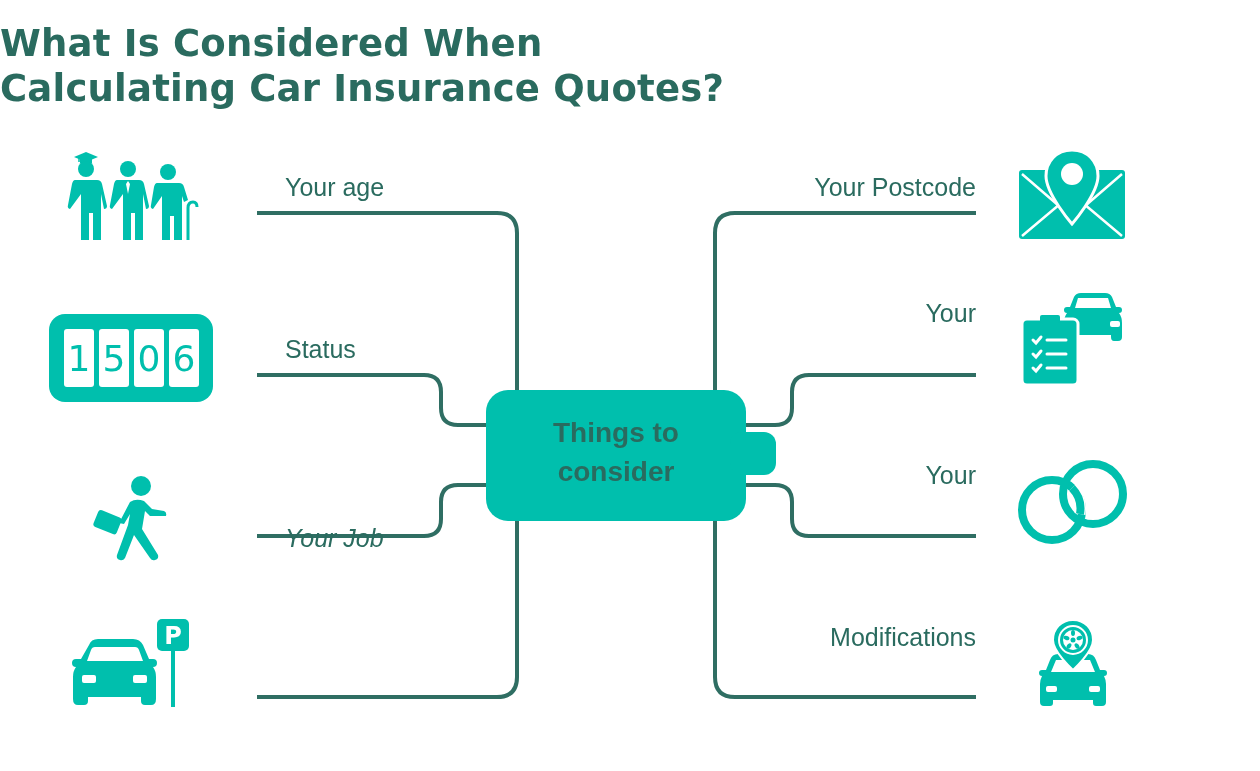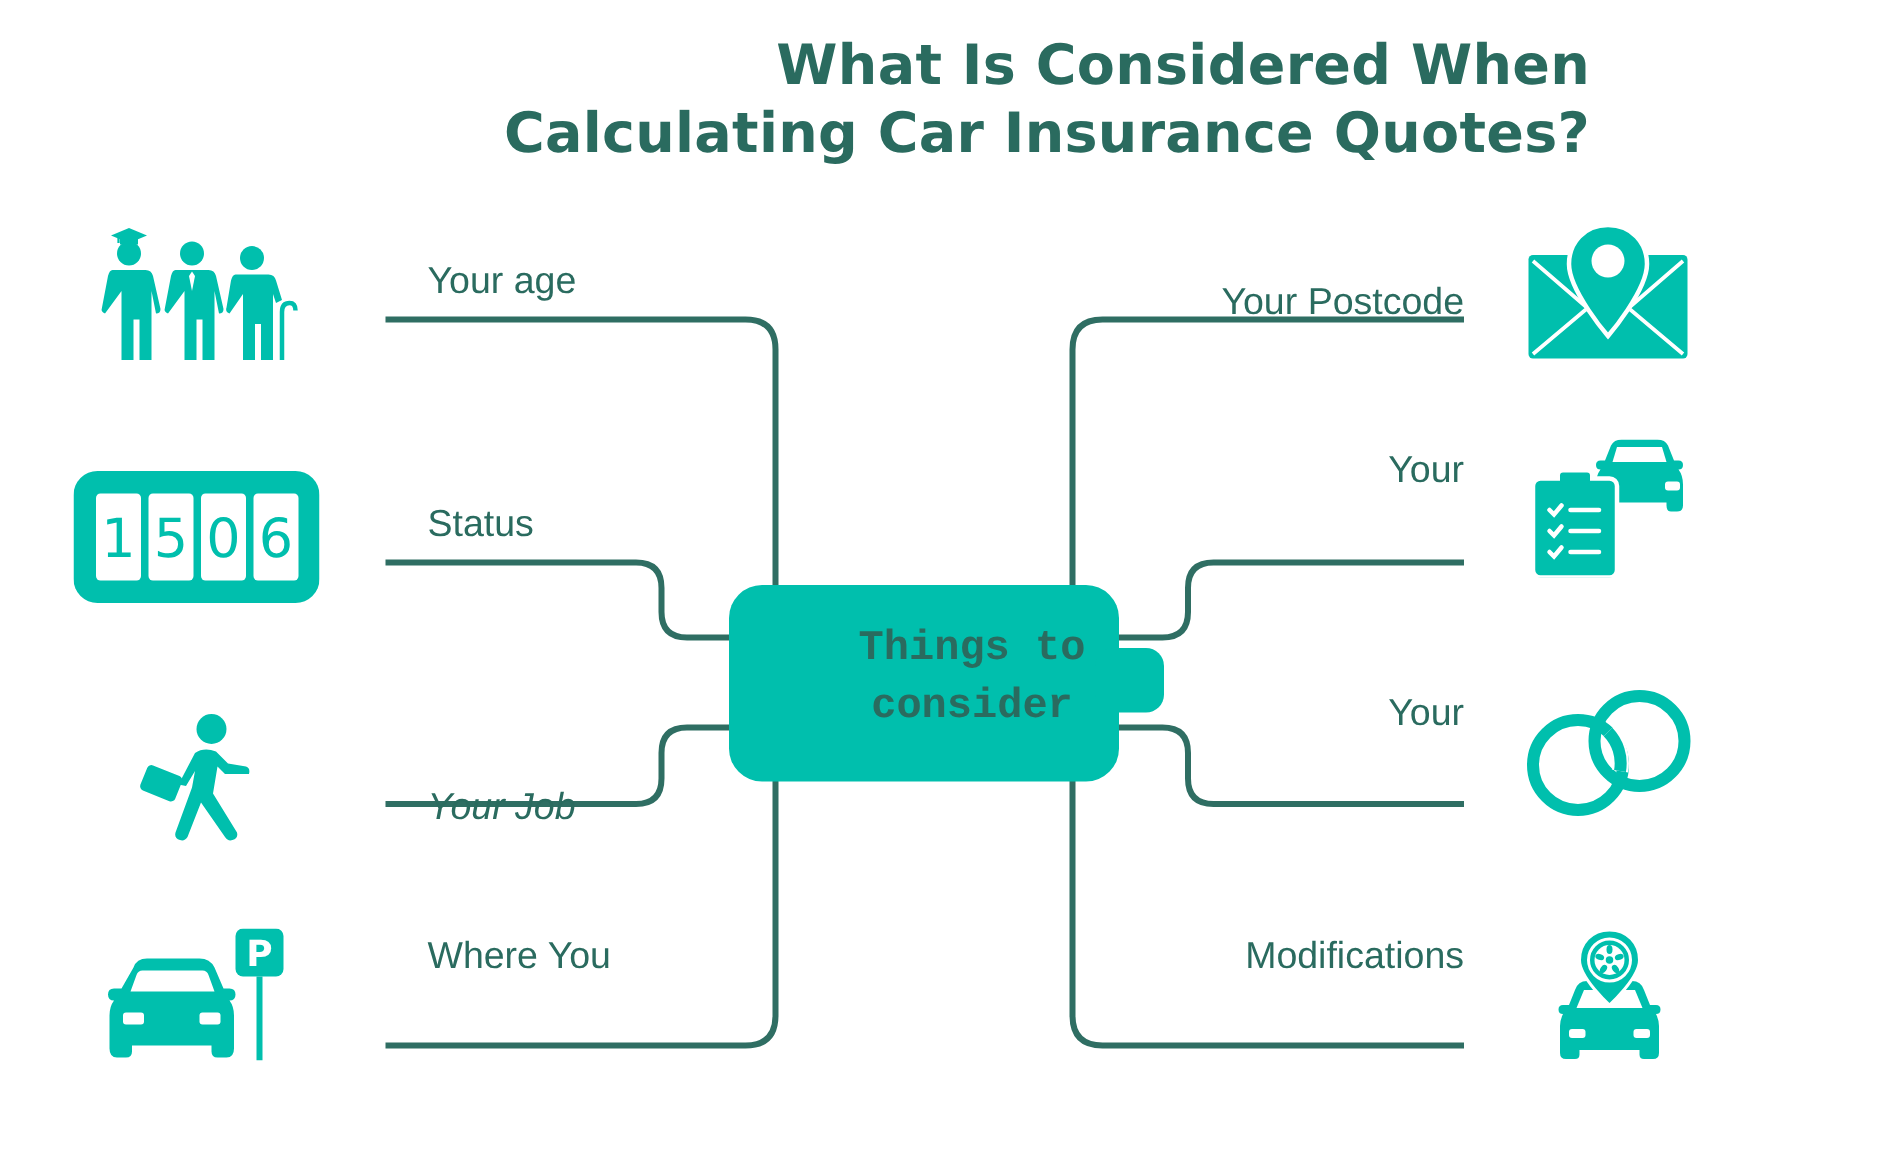--- a/index.html
+++ b/index.html
@@ -1,24 +1,24 @@
 <!DOCTYPE html>
 <html><head>
 <meta charset="utf-8">
 <style>
   html, body { margin:0; padding:0; background:#ffffff; }
   body { width:1260px; height:771px; position:relative; overflow:hidden; font-family:"Liberation Sans", sans-serif; }
-  .title { position:absolute; left:0; width:1060px; text-align:right; color:#2a6b5f; font-weight:bold; font-size:37px; font-family:"DejaVu Sans", sans-serif; letter-spacing:0.2px; }
+  .title { position:absolute; left:0; width:1060px; text-align:left; color:#2a6b5f; font-weight:bold; font-size:37px; font-family:"DejaVu Sans", sans-serif; letter-spacing:0.2px; }
   .t1 { top:22px; }
   .t2 { top:67px; }
   svg.lines { position:absolute; left:0; top:0; }
   .label { position:absolute; color:#2a6b5f; font-size:25px; line-height:35px; font-family:"Liberation Sans", sans-serif; white-space:nowrap;margin-left:28px; }
   .left { left:257px; text-align:left; }
   .right { right:284px; text-align:right; }
-  .hub-text { position:absolute; left:486px; top:413px; width:260px; text-align:center; color:#2a6b5f; font-family:Liberation Mono, monospace; font-weight:bold; font-size:28px; line-height:39px;padding-left:32px; }
+  .hub-text { position:absolute; left:486px; top:413px; width:260px; text-align:center; color:#2a6b5f; font-family:Liberation Sans, sans-serif; font-weight:bold; font-size:28px; line-height:39px; }
   .icon { position:absolute; }
 </style>
 </head>
 <body>
 
 <div class="title t1">What Is Considered When</div>
 <div class="title t2">Calculating Car Insurance Quotes?</div>
 
 <svg class="lines" width="1260" height="771">
   <g fill="none" stroke="#2f6e63" stroke-width="4" stroke-linecap="butt">
@@ -54,24 +54,23 @@
 <div class="label left" style="top:170px;">
   <div>Your age</div>
 </div>
 <div class="label left" style="top:332px;">
   <div>Status</div>
 </div>
 <div class="label left" style="top:521px;font-style:italic;">
   <div>Your Job</div>
 </div>
 <div class="label left" style="top:620px;">
-  <div>Where You</div>
 </div>
 
-<div class="label right" style="top:184px;">
+<div class="label right" style="top:170px;">
   <div>Your Postcode</div>
 </div>
 <div class="label right" style="top:296px;">
   <div>Your</div>
 </div>
 <div class="label right" style="top:458px;">
   <div>Your</div>
 </div>
 <div class="label right" style="top:620px;">
   <div>Modifications</div>

